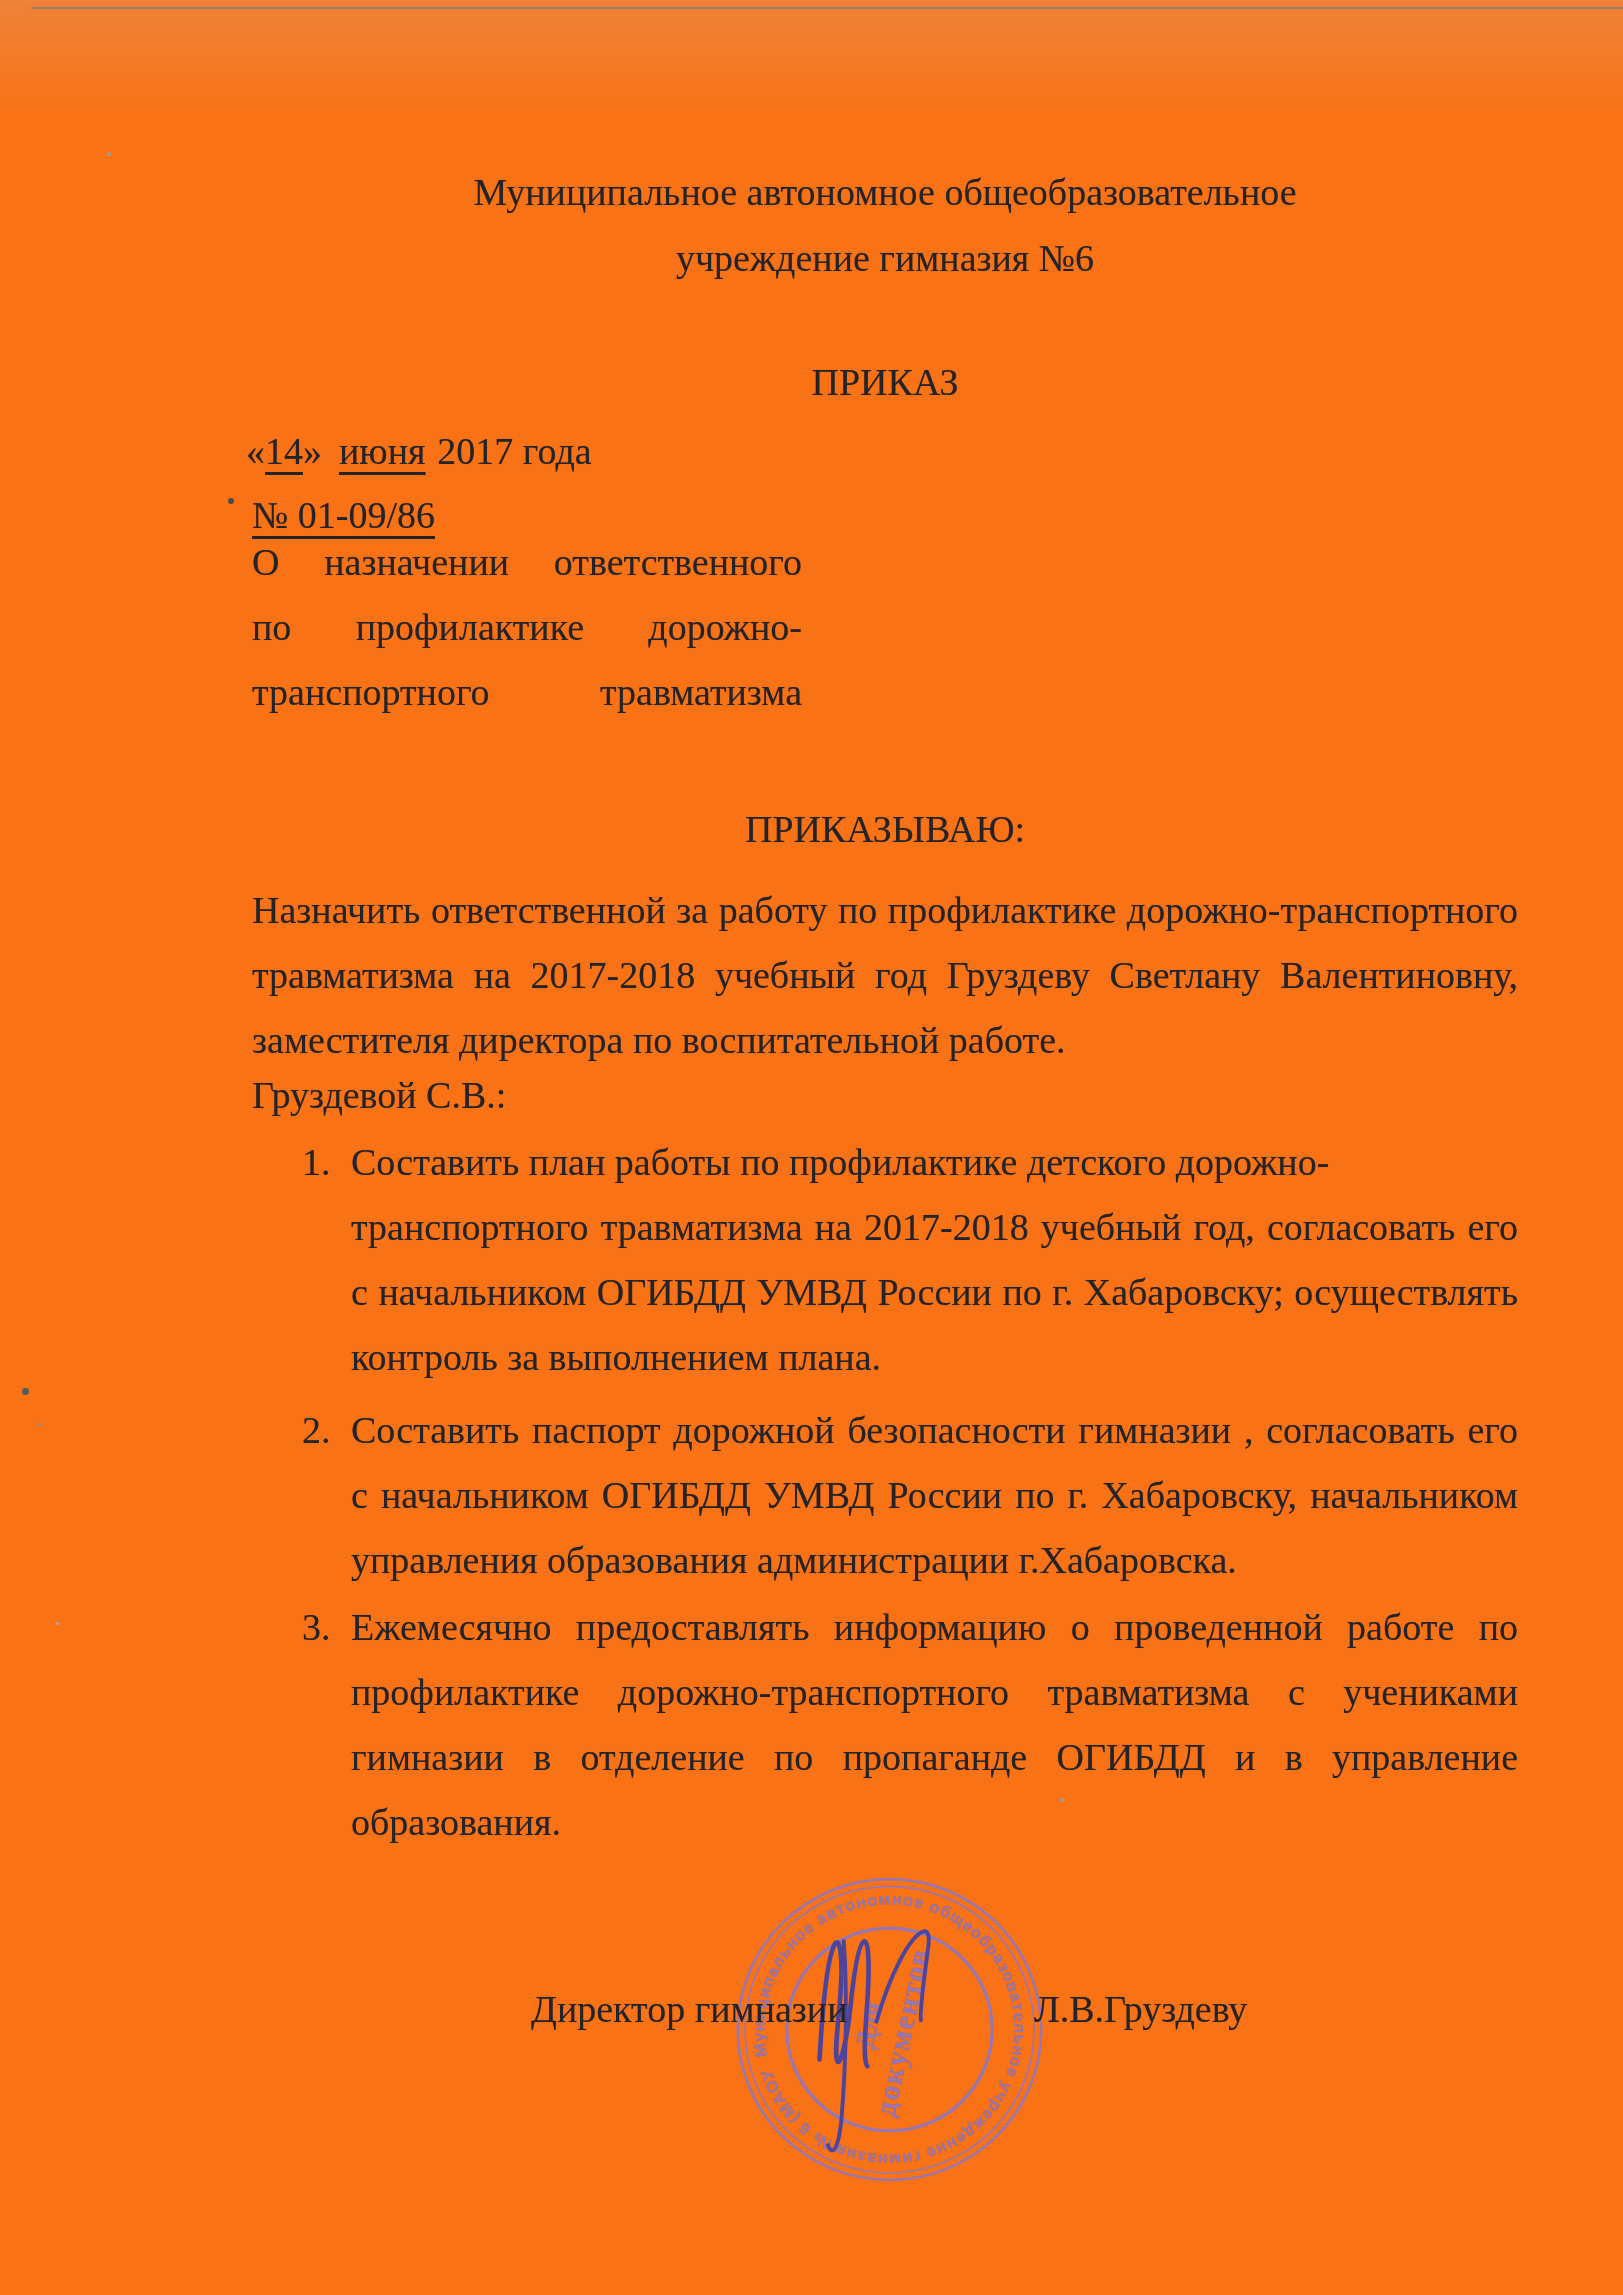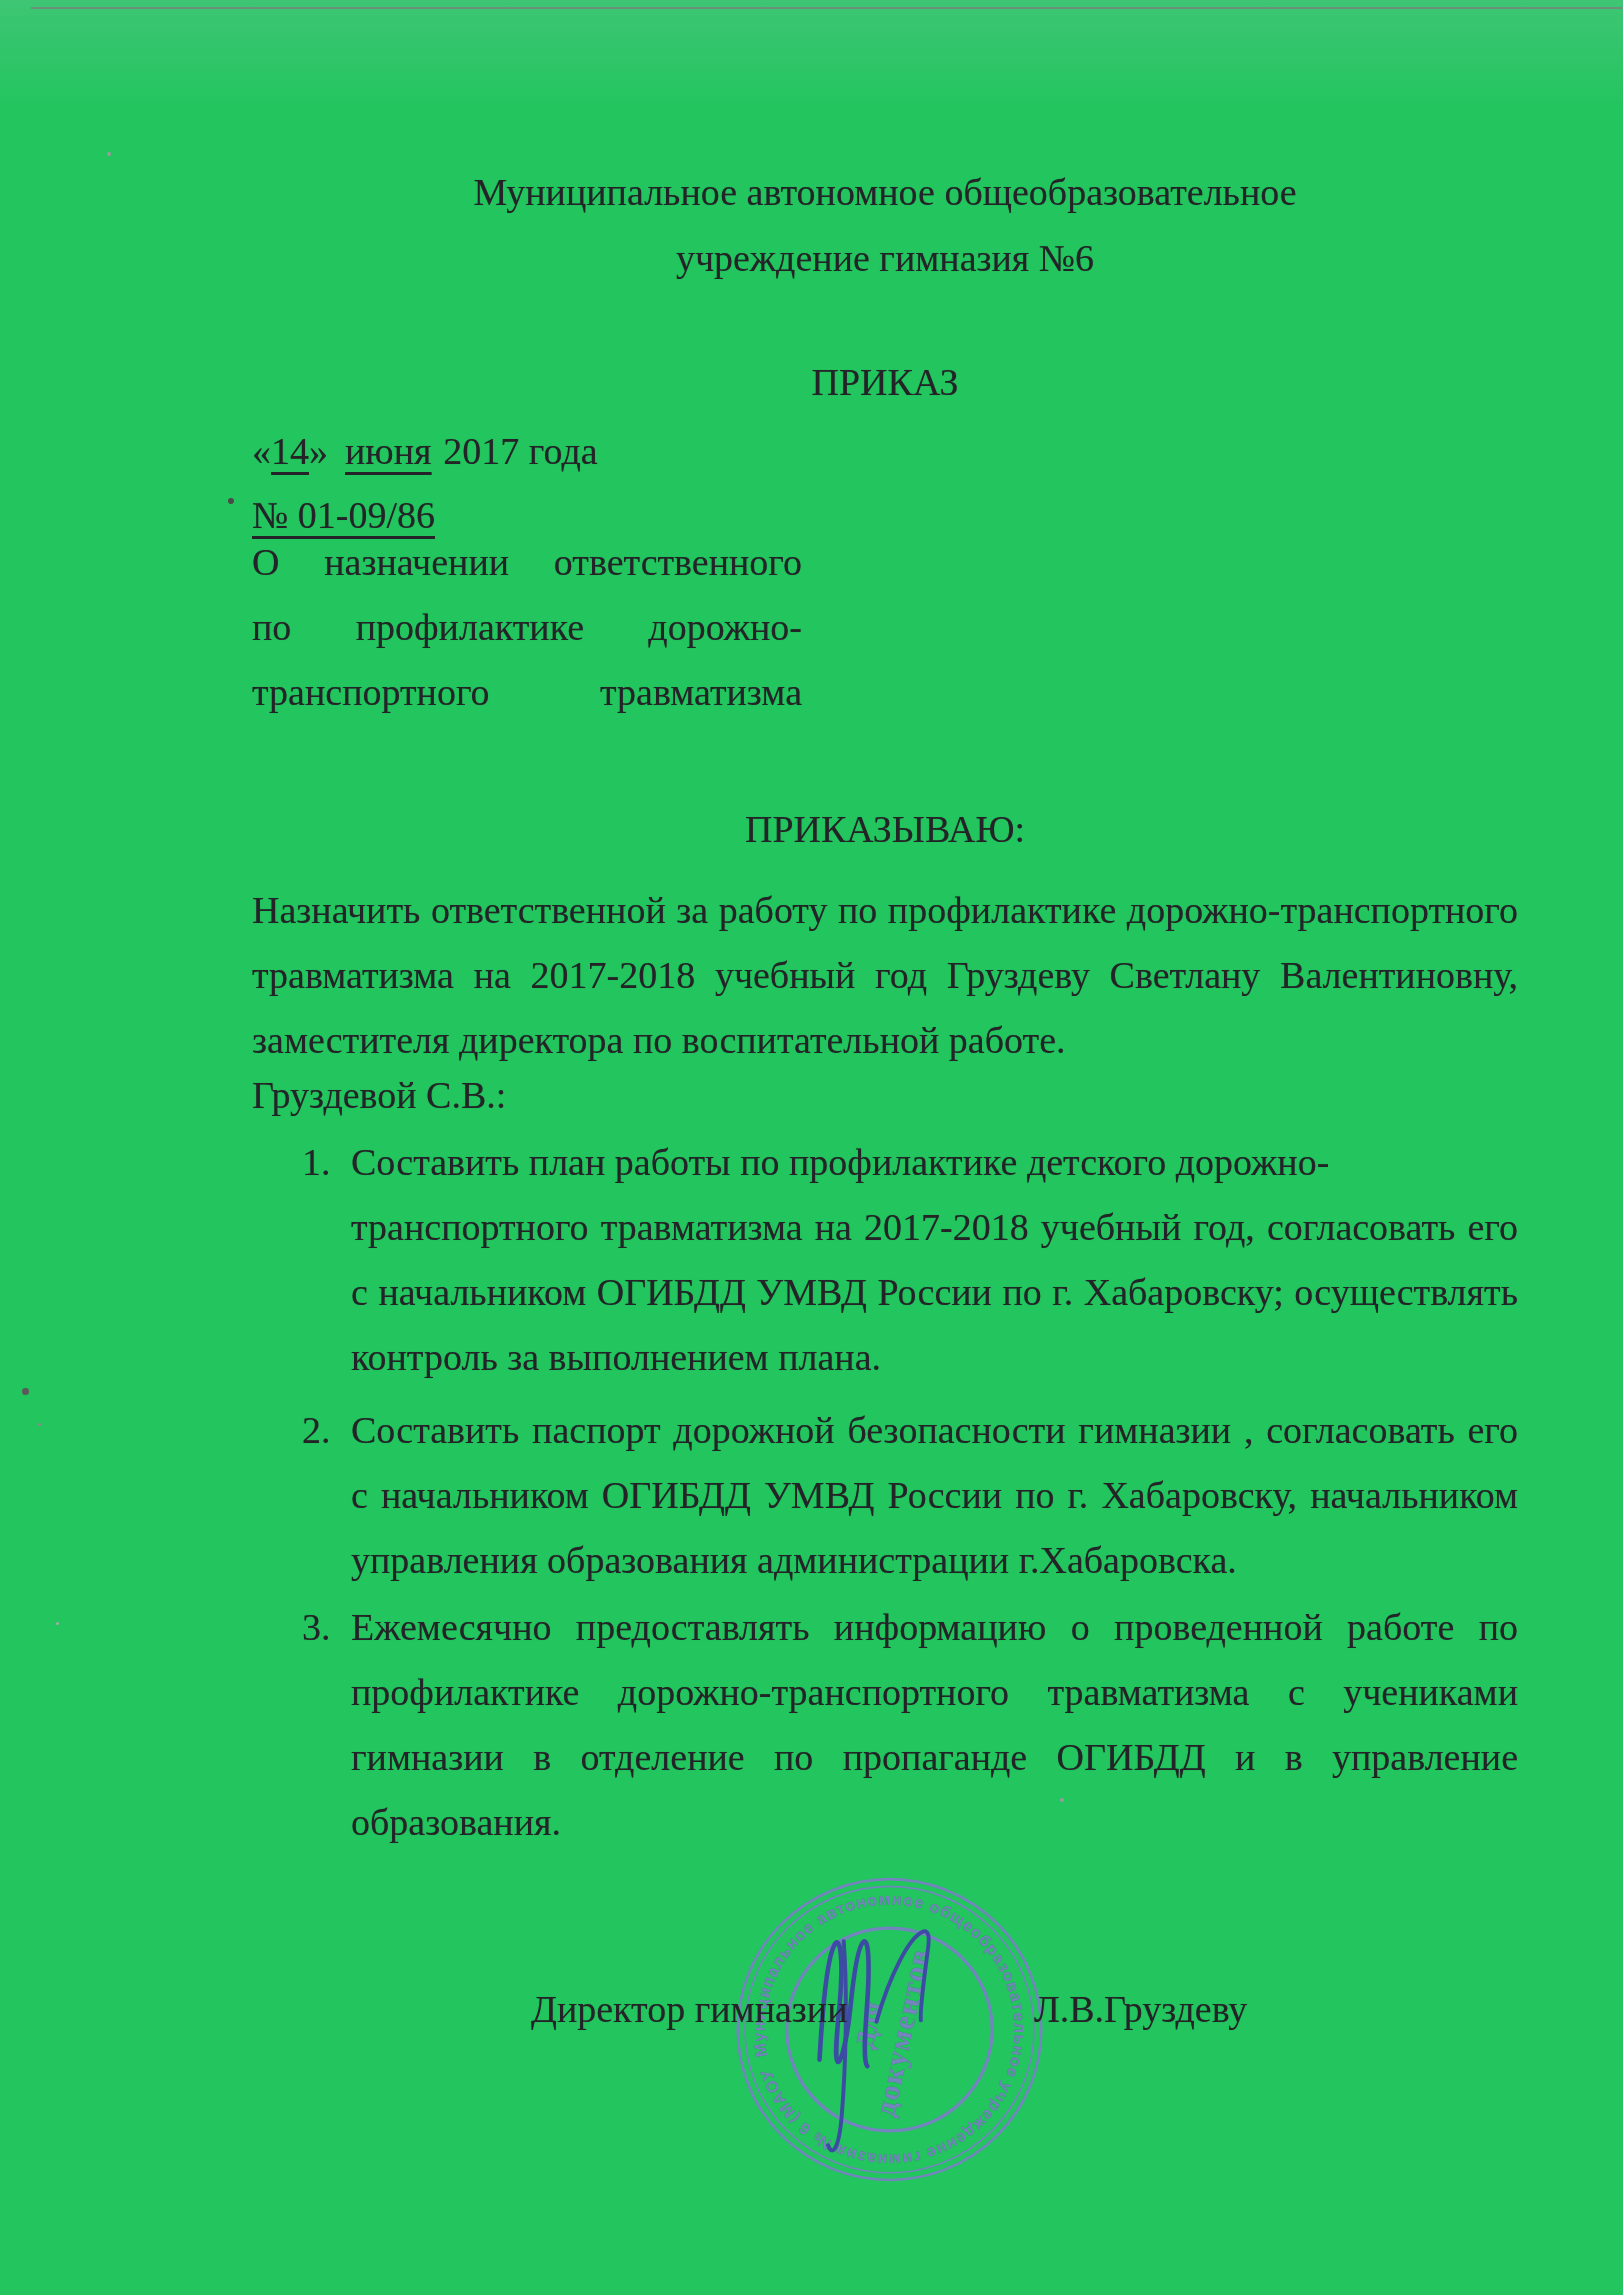--- a/index.html
+++ b/index.html
@@ -1,19 +1,19 @@
 <!DOCTYPE html>
 <html style="font-size:10.5px"><head>
 <meta charset="utf-8">
 <style>
   html,body{margin:0;padding:0;background:#e8e8e8;}
   .page{
     position:relative;
     width:1623px;height:2295px;
-    background:#22c55e;
+    background:#f97316;
     overflow:hidden;
     font-family:"Liberation Serif","DejaVu Serif",serif;
     font-size:38px;
     color:#242428;
     text-shadow:0 0 0.7px rgba(20,20,30,.38);
   }
   
   .scan-wash{position:absolute;left:0;top:0;width:100%;height:111px;
     background:linear-gradient(180deg,rgba(190,200,215,.18),rgba(190,200,215,0));pointer-events:none;}
   .scan-edge{position:absolute;left:31px;top:6.5px;width:1592px;height:2.6px;background:#7d7d7d;opacity:.75;}
@@ -52,21 +52,21 @@
   <div class="speck" style="left:22px;top:1388px;width:6.5px;height:6.5px;background:#5a5a5a;"></div>
   <div class="speck" style="left:38px;top:1423px;width:3.3px;height:3.3px;background:#8d8d8d;"></div>
   <div class="speck" style="left:107px;top:152px;width:3.9px;height:3.9px;background:#9b9b9b;"></div>
   <div class="speck" style="left:1060px;top:1798px;width:3.9px;height:3.9px;background:#9a9a9a;"></div>
   <div class="speck" style="left:56px;top:1622px;width:3.3px;height:3.3px;background:#ababab;"></div>
 
   <div class="line col centered" style="top:160px;">Муниципальное автономное общеобразовательное</div>
   <div class="line col centered" style="top:226px;">учреждение гимназия №6</div>
   <div class="line col centered" style="top:350px;">ПРИКАЗ</div>
 
-  <div class="line" style="left:252px;top:419px;"><span>«</span><span class="u">14</span><span>»</span><span class="sp"></span><span class="u">июня</span><span class="sp" style="width:11.8px;"></span><span>2017 года</span></div>
+  <div class="line" style="left:246px;top:419px;"><span>«</span><span class="u">14</span><span>»</span><span class="sp"></span><span class="u">июня</span><span class="sp" style="width:11.8px;"></span><span>2017 года</span></div>
   <div class="line" style="left:252px;top:483px;"><span class="u">№ 01-09/86</span></div>
 
   <div class="block subject" style="top:530px;">
     <div class="j">О назначении ответственного</div>
     <div class="j">по профилактике дорожно-</div>
     <div class="j">транспортного травматизма</div>
   </div>
 
   <div class="line col centered" style="top:797px;">ПРИКАЗЫВАЮ:</div>
 

